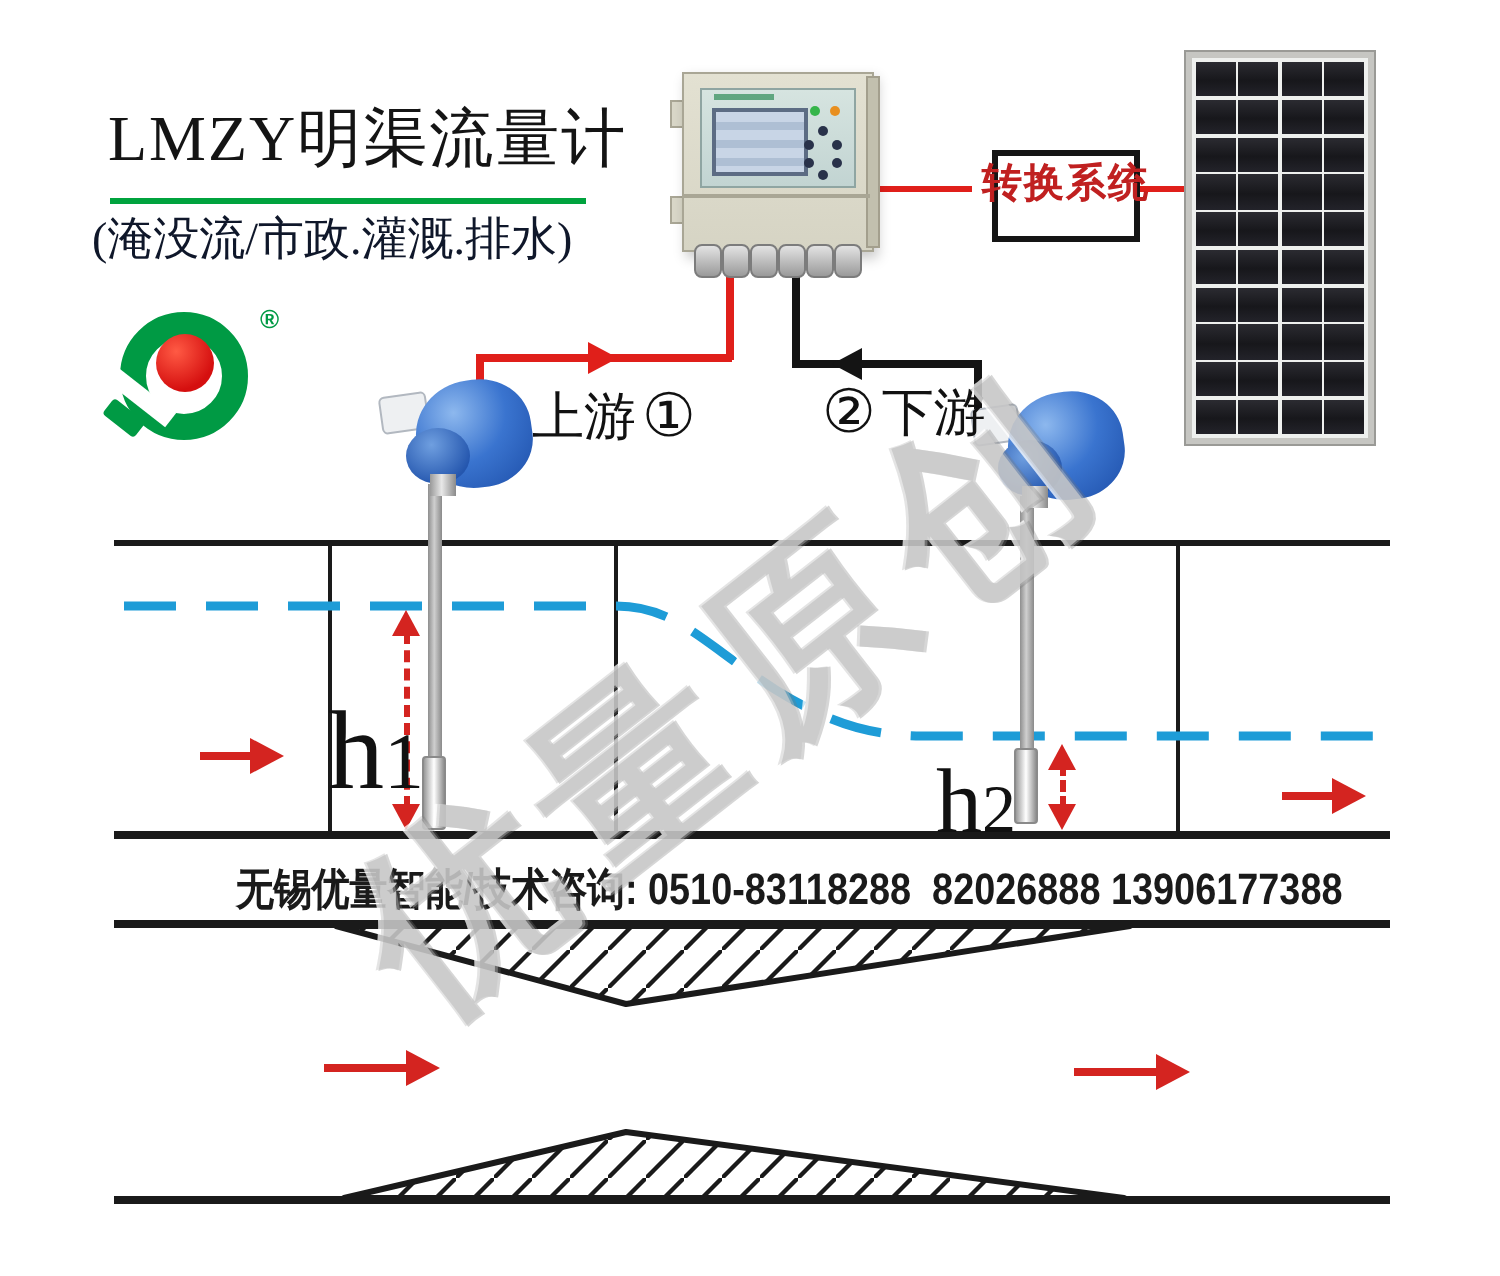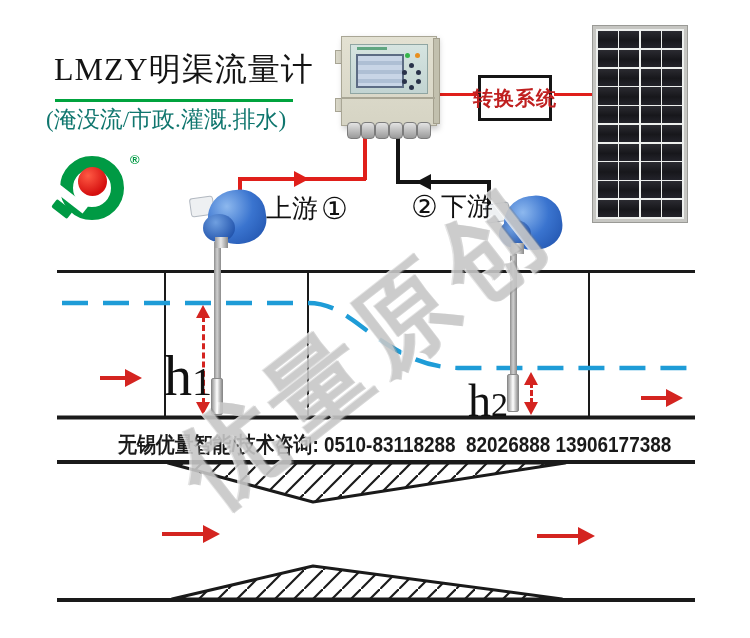--- a/index.html
+++ b/index.html
@@ -10,21 +10,21 @@
   .abs{position:absolute;}
 
   
   .title{
     left:54px;top:48px;font-family:"Liberation Serif","DejaVu Serif",serif;
     font-size:32px;color:#141414;letter-spacing:1px;white-space:nowrap;z-index:12;
   }
   .title-underline{left:55px;top:99px;width:238px;height:3px;background:#00a33e;z-index:12;}
   .subtitle{
     left:46px;top:104px;font-family:"Liberation Serif","DejaVu Serif",serif;
-    font-size:23px;color:#0f766e;white-space:nowrap;z-index:12;
+    font-size:23px;color:#0f172a;white-space:nowrap;z-index:12;
   }
 
   
   .logo{left:46px;top:152px;width:110px;height:86px;z-index:12;}
   .logo-ring{position:absolute;left:14px;top:4px;width:64px;height:64px;box-sizing:border-box;
     border:13px solid #009a44;border-radius:50%;}
   .logo-slash{position:absolute;left:0px;top:40px;width:44px;height:9px;background:#ffffff;
     transform:rotate(38deg);}
   .logo-tail{position:absolute;left:6px;top:52px;width:20px;height:10px;background:#009a44;
     transform:rotate(38deg);border-radius:2px;}
@@ -55,22 +55,22 @@
   
   .wire{z-index:6;}
   .wire-red{background:#e01f1a;}
   .wire-black{background:#141414;}
   .arrow-right-red{width:0;height:0;border-left:15px solid #e01f1a;
     border-top:8px solid transparent;border-bottom:8px solid transparent;z-index:7;}
   .arrow-left-black{width:0;height:0;border-right:15px solid #141414;
     border-top:8px solid transparent;border-bottom:8px solid transparent;z-index:7;}
 
   
-  .converter{left:478px;top:75px;width:68px;height:40px;background:#fff;border:3px solid #151515;
-    display:flex;align-items:center;justify-content:center;z-index:8;}
+  .converter{left:496px;top:75px;width:68px;height:40px;background:#fff;border:3px solid #151515;
+    display:flex;align-items:flex-start;justify-content:center;z-index:8;}
   .converter span{font-family:"Liberation Serif","DejaVu Serif",serif;font-size:20px;font-weight:bold;
     color:#c02020;letter-spacing:1px;white-space:nowrap;}
   .solar{left:593px;top:26px;width:94px;height:196px;border:3px solid #c6c6c2;outline:1px solid #9a9a96;
     background:#eef0ee;box-sizing:border-box;z-index:8;}
   .solar-grid{position:absolute;left:2px;top:2px;right:2px;bottom:2px;display:grid;
     grid-template-columns:repeat(4,1fr);grid-template-rows:repeat(10,1fr);gap:1.5px;}
   .solar-grid .cell{background:linear-gradient(180deg,#2b2b31 0%,#17171b 55%,#23232a 100%);}
   .solar-label{left:616px;top:222px;font-size:22px;font-weight:bold;color:#d42420;
     letter-spacing:2px;z-index:12;white-space:nowrap;}
 

